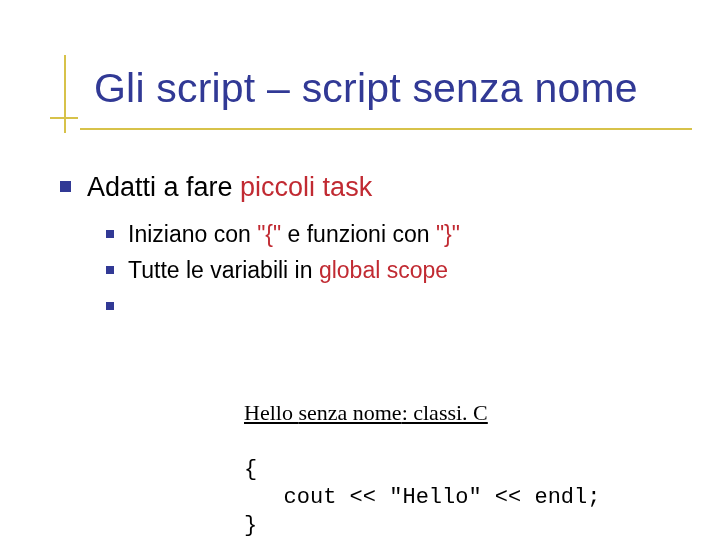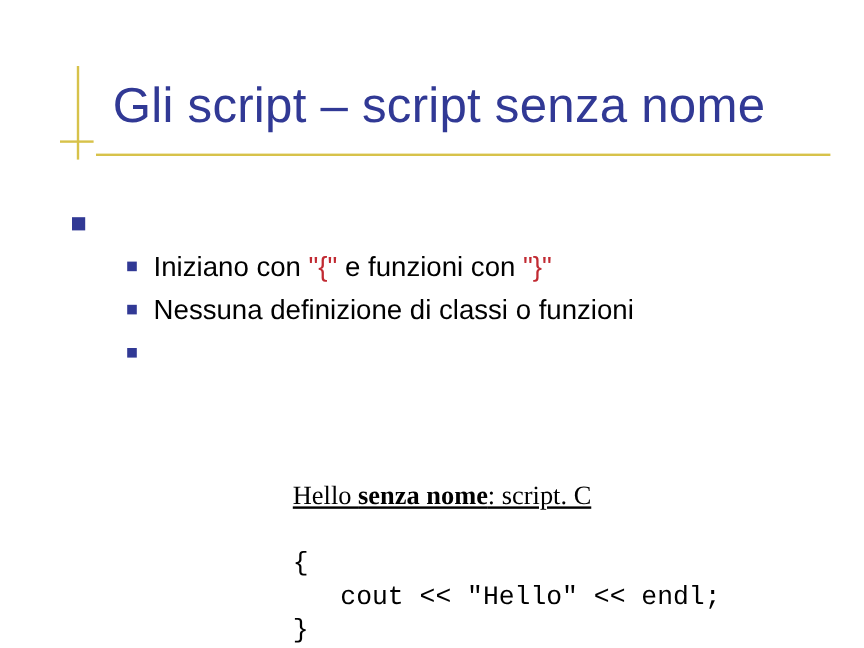--- a/index.html
+++ b/index.html
@@ -116,21 +116,21 @@
     top: 400px;
     width: 440px;
   }
   .code-header {
     font-family: "Times New Roman", Times, serif;
     font-size: 22px;
     text-decoration: underline;
     margin-bottom: 2px;
   }
   .code-header .bold {
-    font-weight: 700;
+    font-weight: 400;
   }
   .code {
     font-family: "Courier New", Courier, monospace;
     font-size: 22px;
     line-height: 28px;
     white-space: pre;
   }
 </style>
 </head>
 <body>
@@ -142,47 +142,52 @@
       <div class="v"></div>
       <div class="h"></div>
     </div>
     <h1 class="title">Gli script – script senza nome</h1>
   </div>
   <div class="title-underline"></div>
 
   <div class="body">
     <div class="lvl1">
       <div class="bullet"></div>
+      <div class="lvl1-text">
+        <span>Adatti a fare </span><span class="accent1">piccoli task</span>
+      </div>
     </div>
 
     <div class="lvl2-list">
 
       <div class="lvl2">
         <div class="bullet"></div>
         <div class="lvl2-text">
           <span>Iniziano con </span><span class="accent1">"{"</span><span> e funzioni con </span><span class="accent1">"}"</span>
         </div>
       </div>
 
-
       <div class="lvl2">
         <div class="bullet"></div>
-        <div class="lvl2-text">Nessuna definizione di classi o funzioni</div>
+        <div class="lvl2-text">
+          <span>Tutte le variabili in </span><span class="accent1">global scope</span>
+        </div>
       </div>
+
 
       <div class="lvl2">
         <div class="bullet"></div>
       </div>
 
     </div>
   </div>
 
   <div class="codebox">
     <div class="code-header">
-      <span>Hello </span><span class="bold">senza nome</span><span>: script. C</span>
+      <span>Hello </span><span class="bold">senza nome</span><span>: classi. C</span>
     </div>
     <div class="code">
 <span>{</span>
 <span>   cout &lt;&lt; "Hello" &lt;&lt; endl;</span>
 <span>}</span>
     </div>
   </div>
 
 </div>
 

